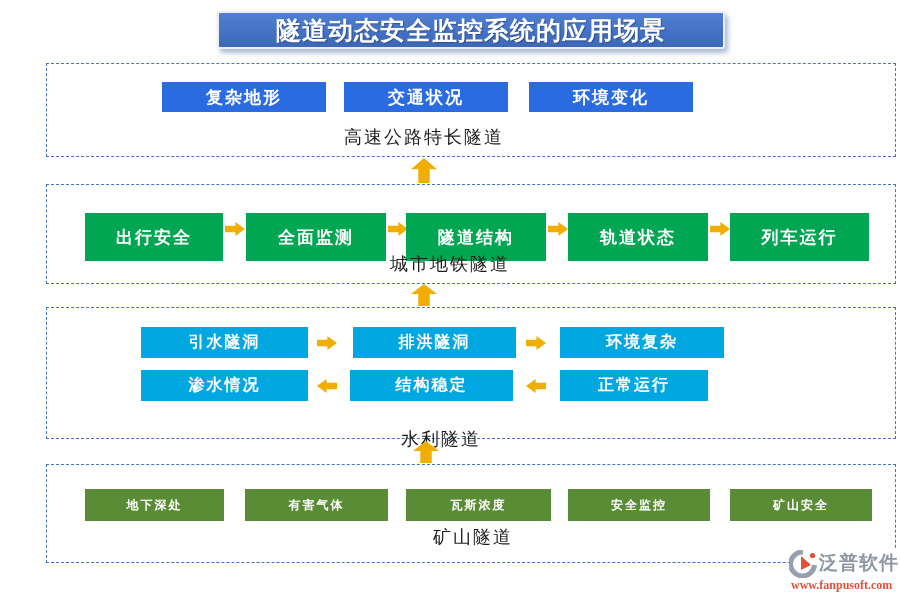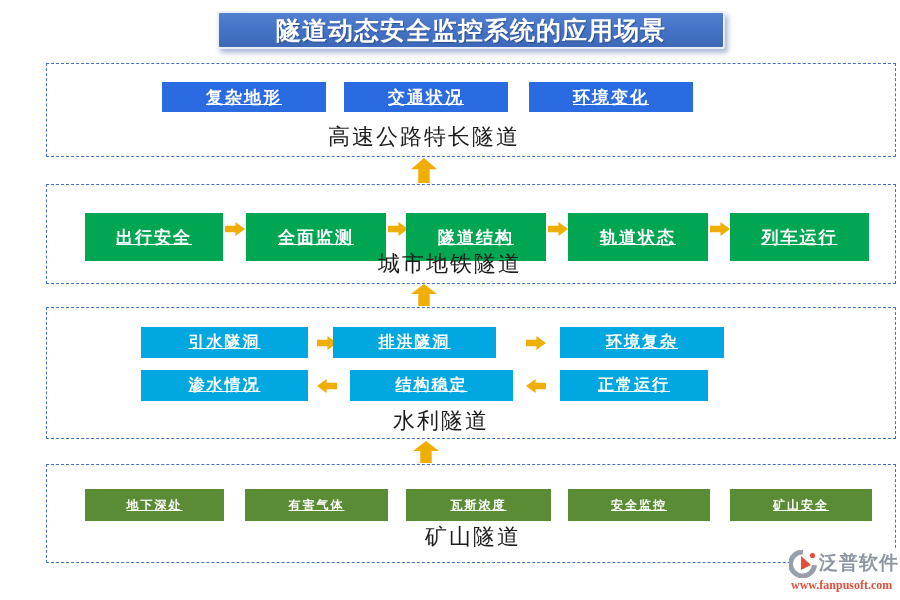--- a/index.html
+++ b/index.html
@@ -46,43 +46,42 @@
   
   .btn {
     position: absolute;
     display: flex;
     align-items: center;
     justify-content: center;
     color: #ffffff;
     font-weight: bold;
     letter-spacing: 2px;
     white-space: nowrap;
-    text-decoration: underline;
   }
   .blue  { background: #2b6be2; height: 30px; font-size: 17px; }
   .green { background: #00a651; height: 48px; font-size: 17px; }
   .cyan  { background: #00a7e1; height: 31px; font-size: 16px; }
   .olive { background: #5a8c36; height: 32px; font-size: 12px; }
 
   
   .sec-label {
     position: absolute;
     left: 50%;
     transform: translateX(-50%);
     font-family: "Liberation Serif", serif;
-    font-size: 22px;
+    font-size: 18px;
     font-weight: 500;
     color: #1c1c1c;
     letter-spacing: 2px;
     white-space: nowrap;
     line-height: 26px;
   }
   .l1 { top: 60px; margin-left: -47px; }
   .l2 { top: 66px; margin-left: -21px; }
-  .l3 { top: 100px; margin-left: -30px; }
+  .l3 { top: 118px; margin-left: -30px; }
   .l4 { top: 59px;  margin-left: 2px;  }
 
   
   .arrow { position: absolute; background: #efae00; }
   .arrow-up {
     width: 26px; height: 25px;
     clip-path: polygon(50% 0, 100% 45%, 72% 45%, 72% 100%, 28% 100%, 28% 45%, 0 45%);
   }
   .arrow-right {
     width: 20px; height: 14px;
@@ -146,21 +145,21 @@
     <div class="arrow arrow-right" style="left:663px; top:37px;"></div>
     <div class="btn green" style="left:683px; top:28px; width:139px;">列车运行</div>
     <div class="sec-label l2">城市地铁隧道</div>
   </div>
 
   <div class="arrow arrow-up" style="left:390px; top:284px; height:22px;"></div>
 
   <div class="section s3">
     <div class="btn cyan" style="left:94px;  top:19px; width:167px;">引水隧洞</div>
     <div class="arrow arrow-right" style="left:270px; top:28px;"></div>
-    <div class="btn cyan" style="left:286px; top:19px; width:163px;">排洪隧洞</div>
+    <div class="btn cyan" style="left:306px; top:19px; width:163px;">排洪隧洞</div>
     <div class="arrow arrow-right" style="left:479px; top:28px;"></div>
     <div class="btn cyan" style="left:513px; top:19px; width:164px;">环境复杂</div>
 
     <div class="btn cyan" style="left:94px;  top:62px; width:167px;">渗水情况</div>
     <div class="arrow arrow-left" style="left:270px; top:71px;"></div>
     <div class="btn cyan" style="left:303px; top:62px; width:163px;">结构稳定</div>
     <div class="arrow arrow-left" style="left:479px; top:71px;"></div>
     <div class="btn cyan" style="left:513px; top:62px; width:148px;">正常运行</div>
     <div class="sec-label l3">水利隧道</div>
   </div>

